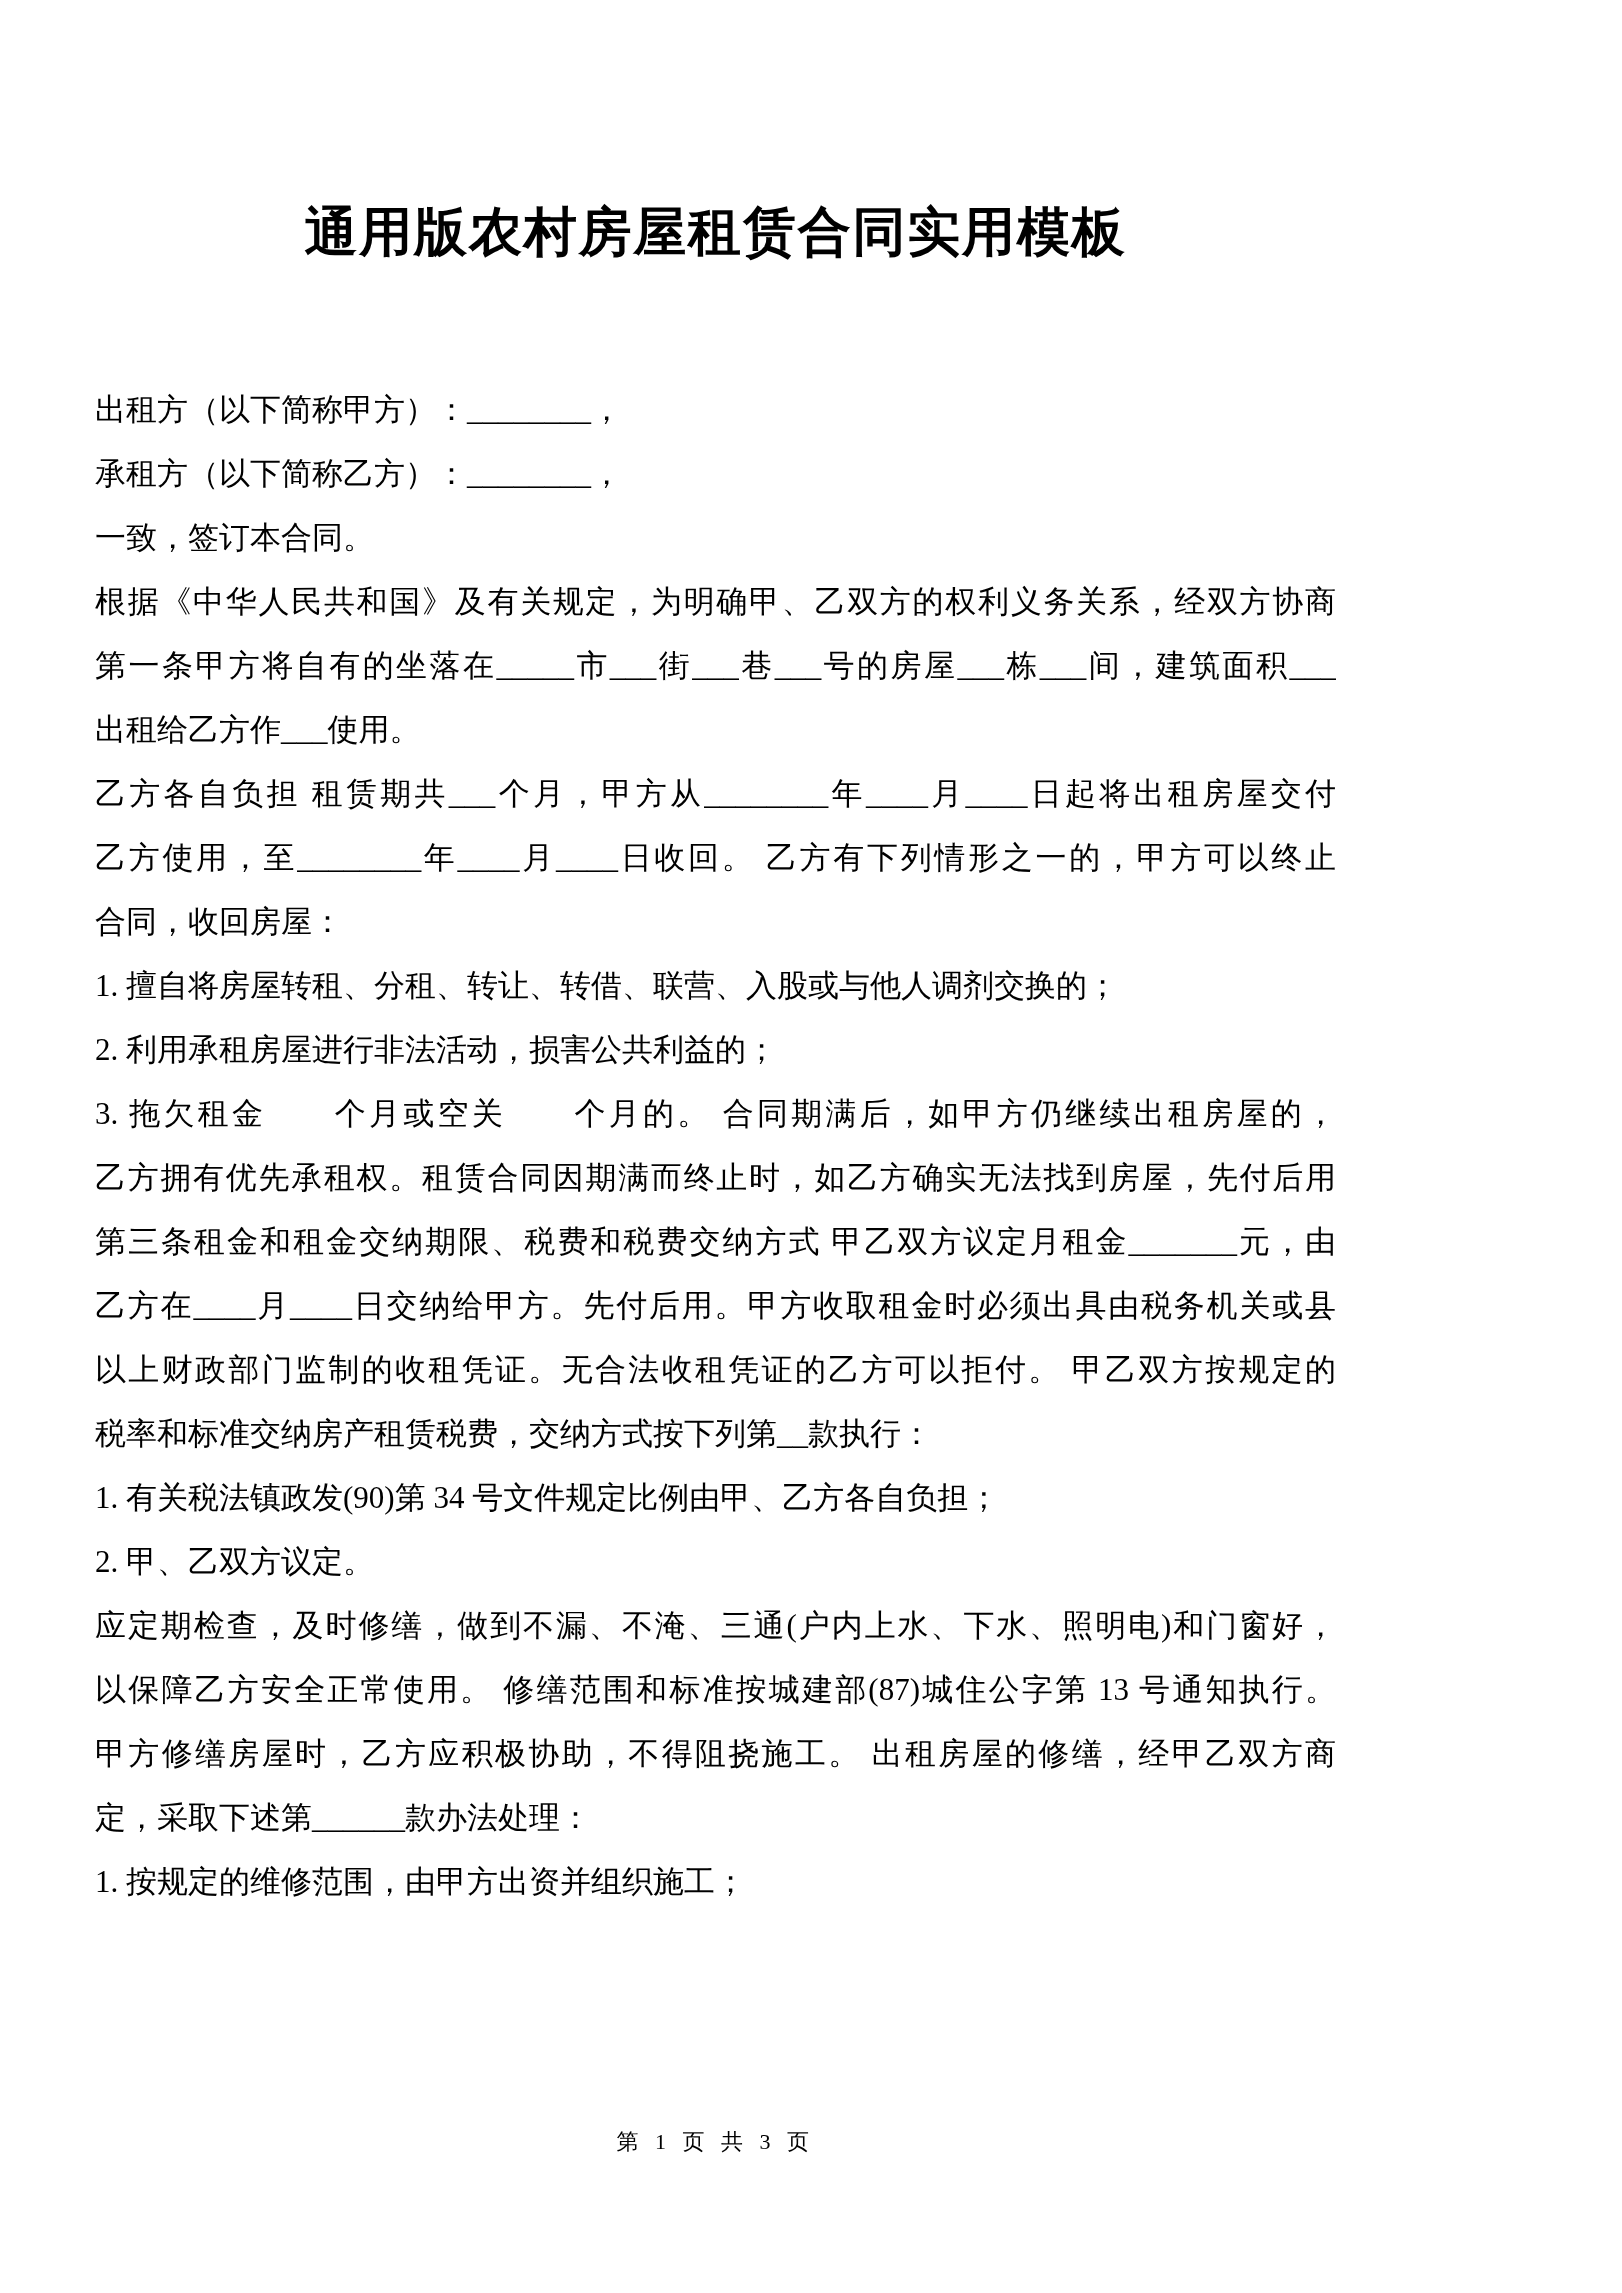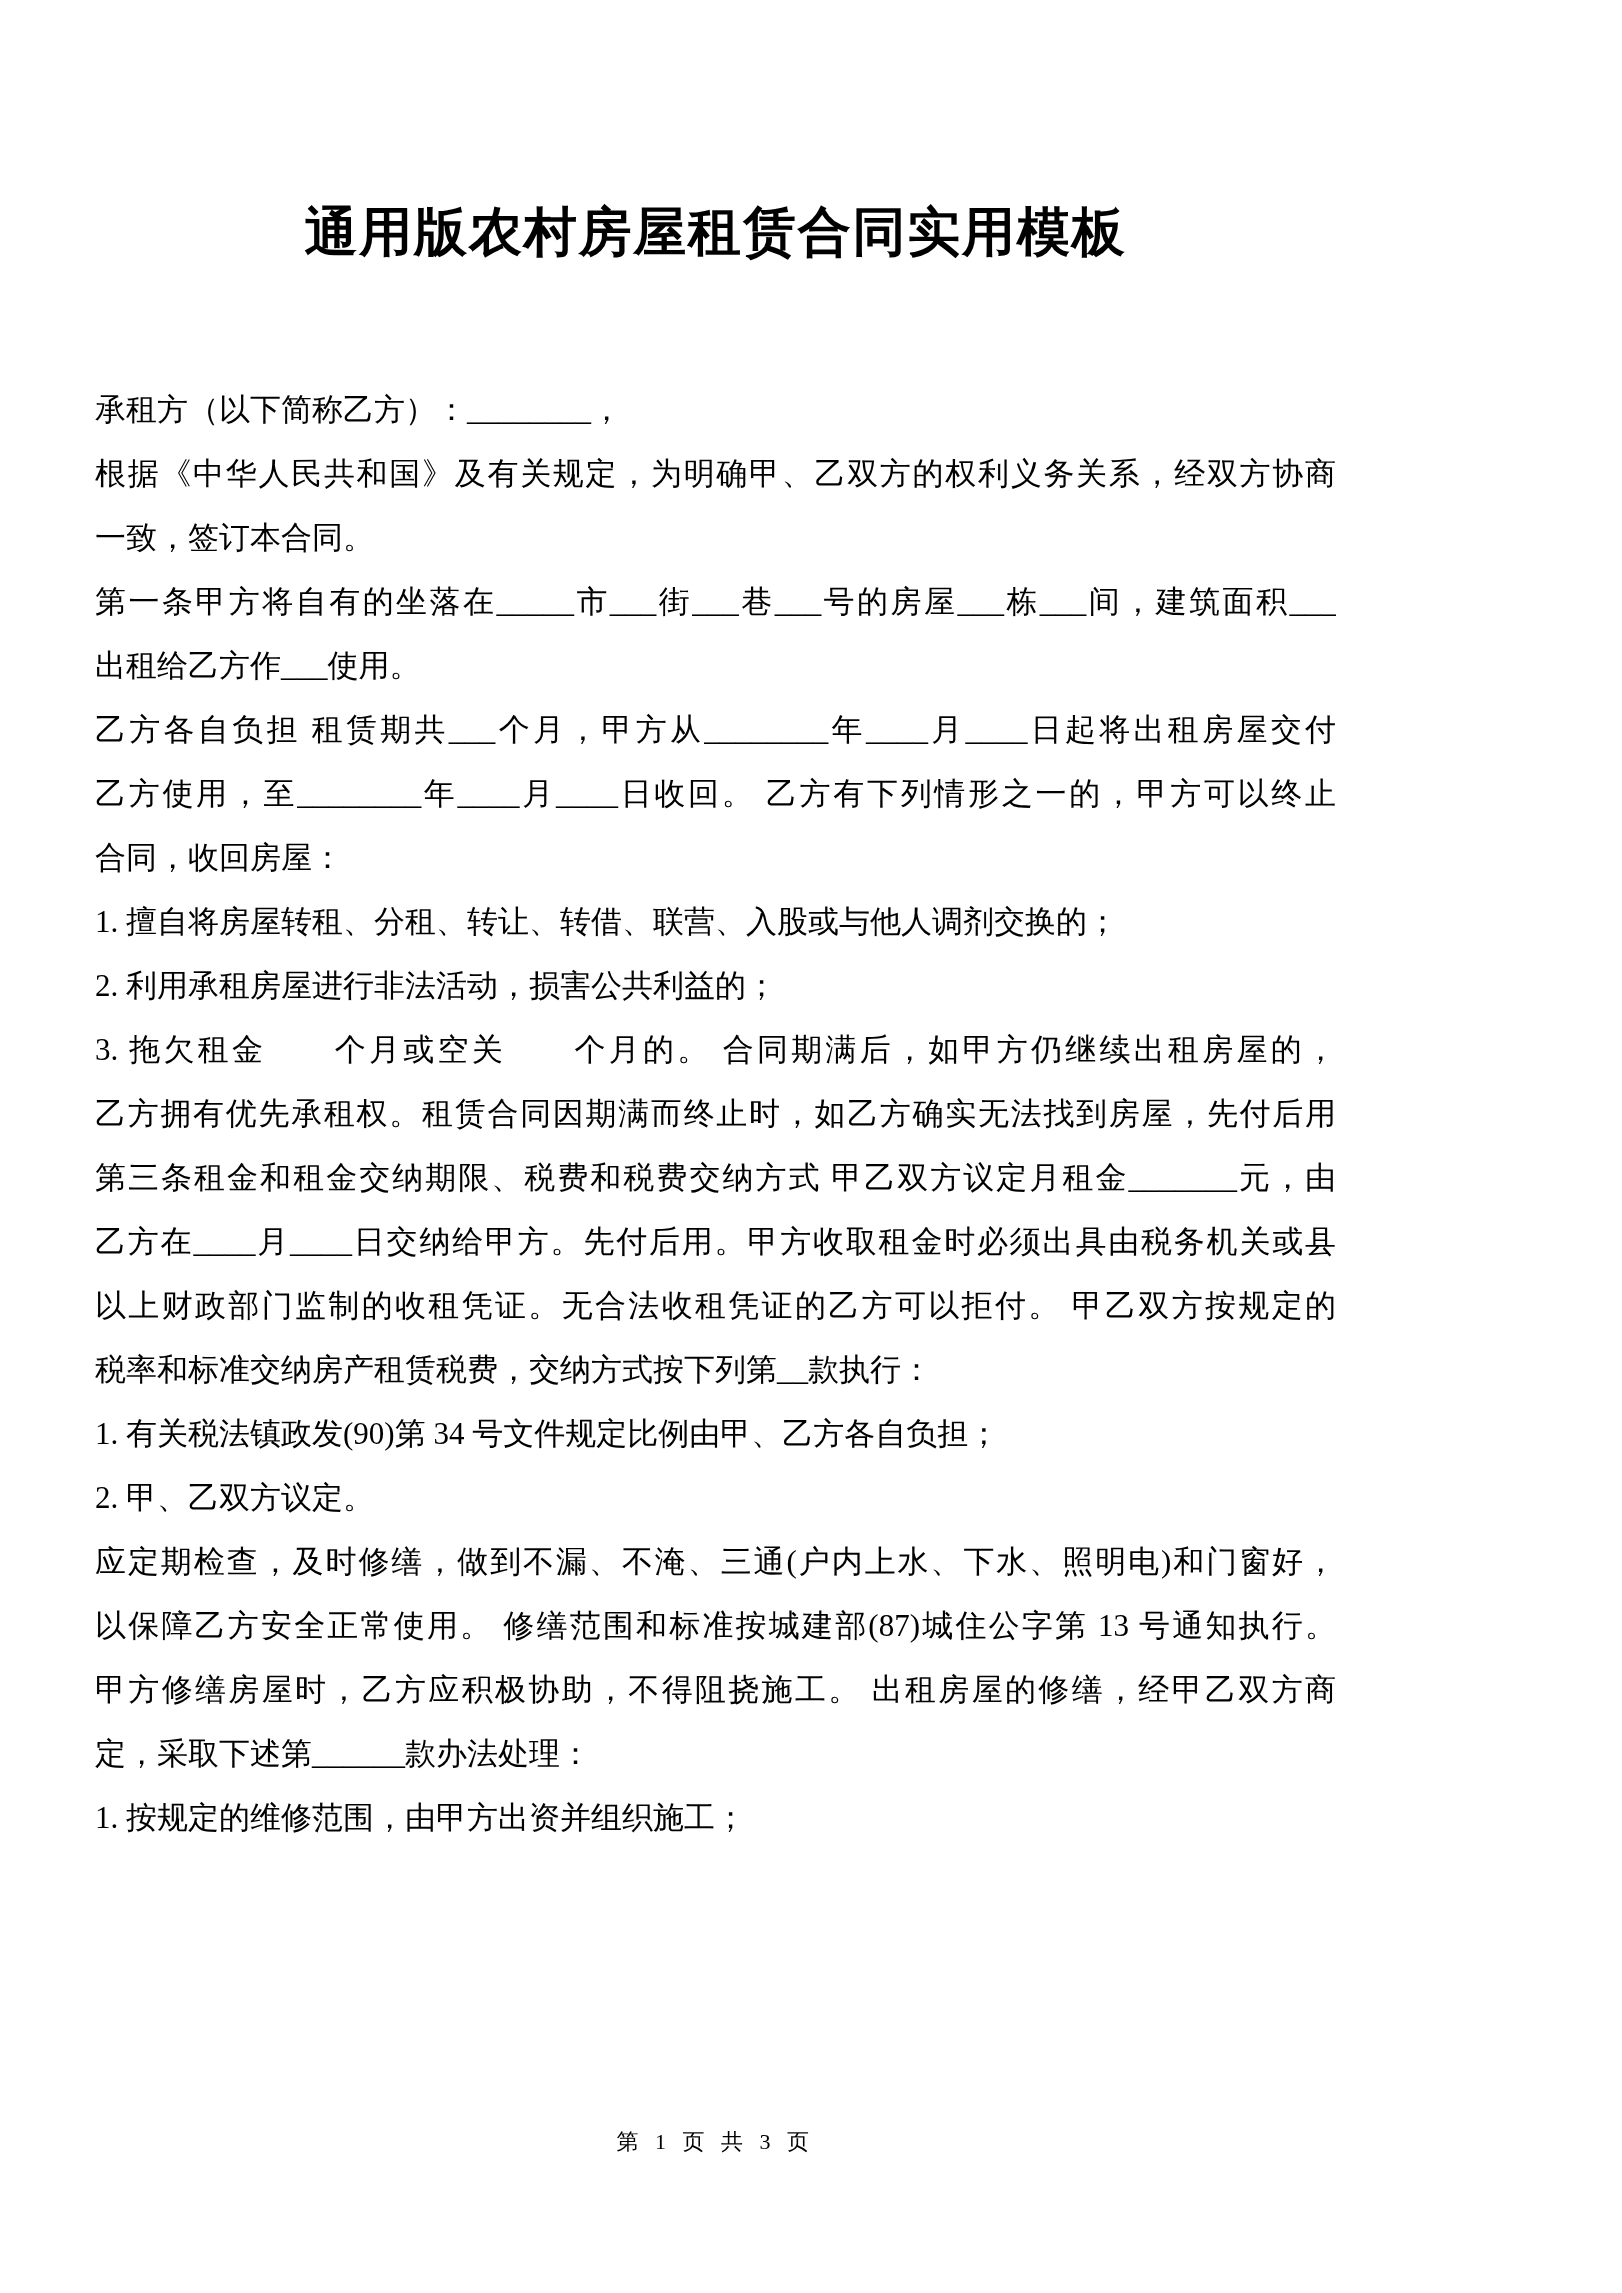--- a/index.html
+++ b/index.html
@@ -48,23 +48,24 @@
   }
 </style>
 </head>
 <body>
 
 <div class="page">
 
   <h1 class="title">通用版农村房屋租赁合同实用模板</h1>
 
   <div class="doc-body">
+    <div class="line">出租方（以下简称甲方）：________，</div>
     <div class="line">承租方（以下简称乙方）：________，</div>
+    <div class="line">一致，签订本合同。</div>
     <div class="line fill">根据《中华人民共和国》及有关规定，为明确甲、乙双方的权利义务关系，经双方协商</div>
-    <div class="line">一致，签订本合同。</div>
     <div class="line fill">第一条甲方将自有的坐落在_____市___街___巷___号的房屋___栋___间，建筑面积___</div>
     <div class="line">出租给乙方作___使用。</div>
     <div class="line fill">乙方各自负担 租赁期共___个月，甲方从________年____月____日起将出租房屋交付</div>
     <div class="line fill">乙方使用，至________年____月____日收回。 乙方有下列情形之一的，甲方可以终止</div>
     <div class="line">合同，收回房屋：</div>
     <div class="line">1. 擅自将房屋转租、分租、转让、转借、联营、入股或与他人调剂交换的；</div>
     <div class="line">2. 利用承租房屋进行非法活动，损害公共利益的；</div>
     <div class="line fill">3. 拖欠租金　　个月或空关　　个月的。 合同期满后，如甲方仍继续出租房屋的，</div>
     <div class="line fill">乙方拥有优先承租权。租赁合同因期满而终止时，如乙方确实无法找到房屋，先付后用</div>
     <div class="line fill">第三条租金和租金交纳期限、税费和税费交纳方式 甲乙双方议定月租金_______元，由</div>

